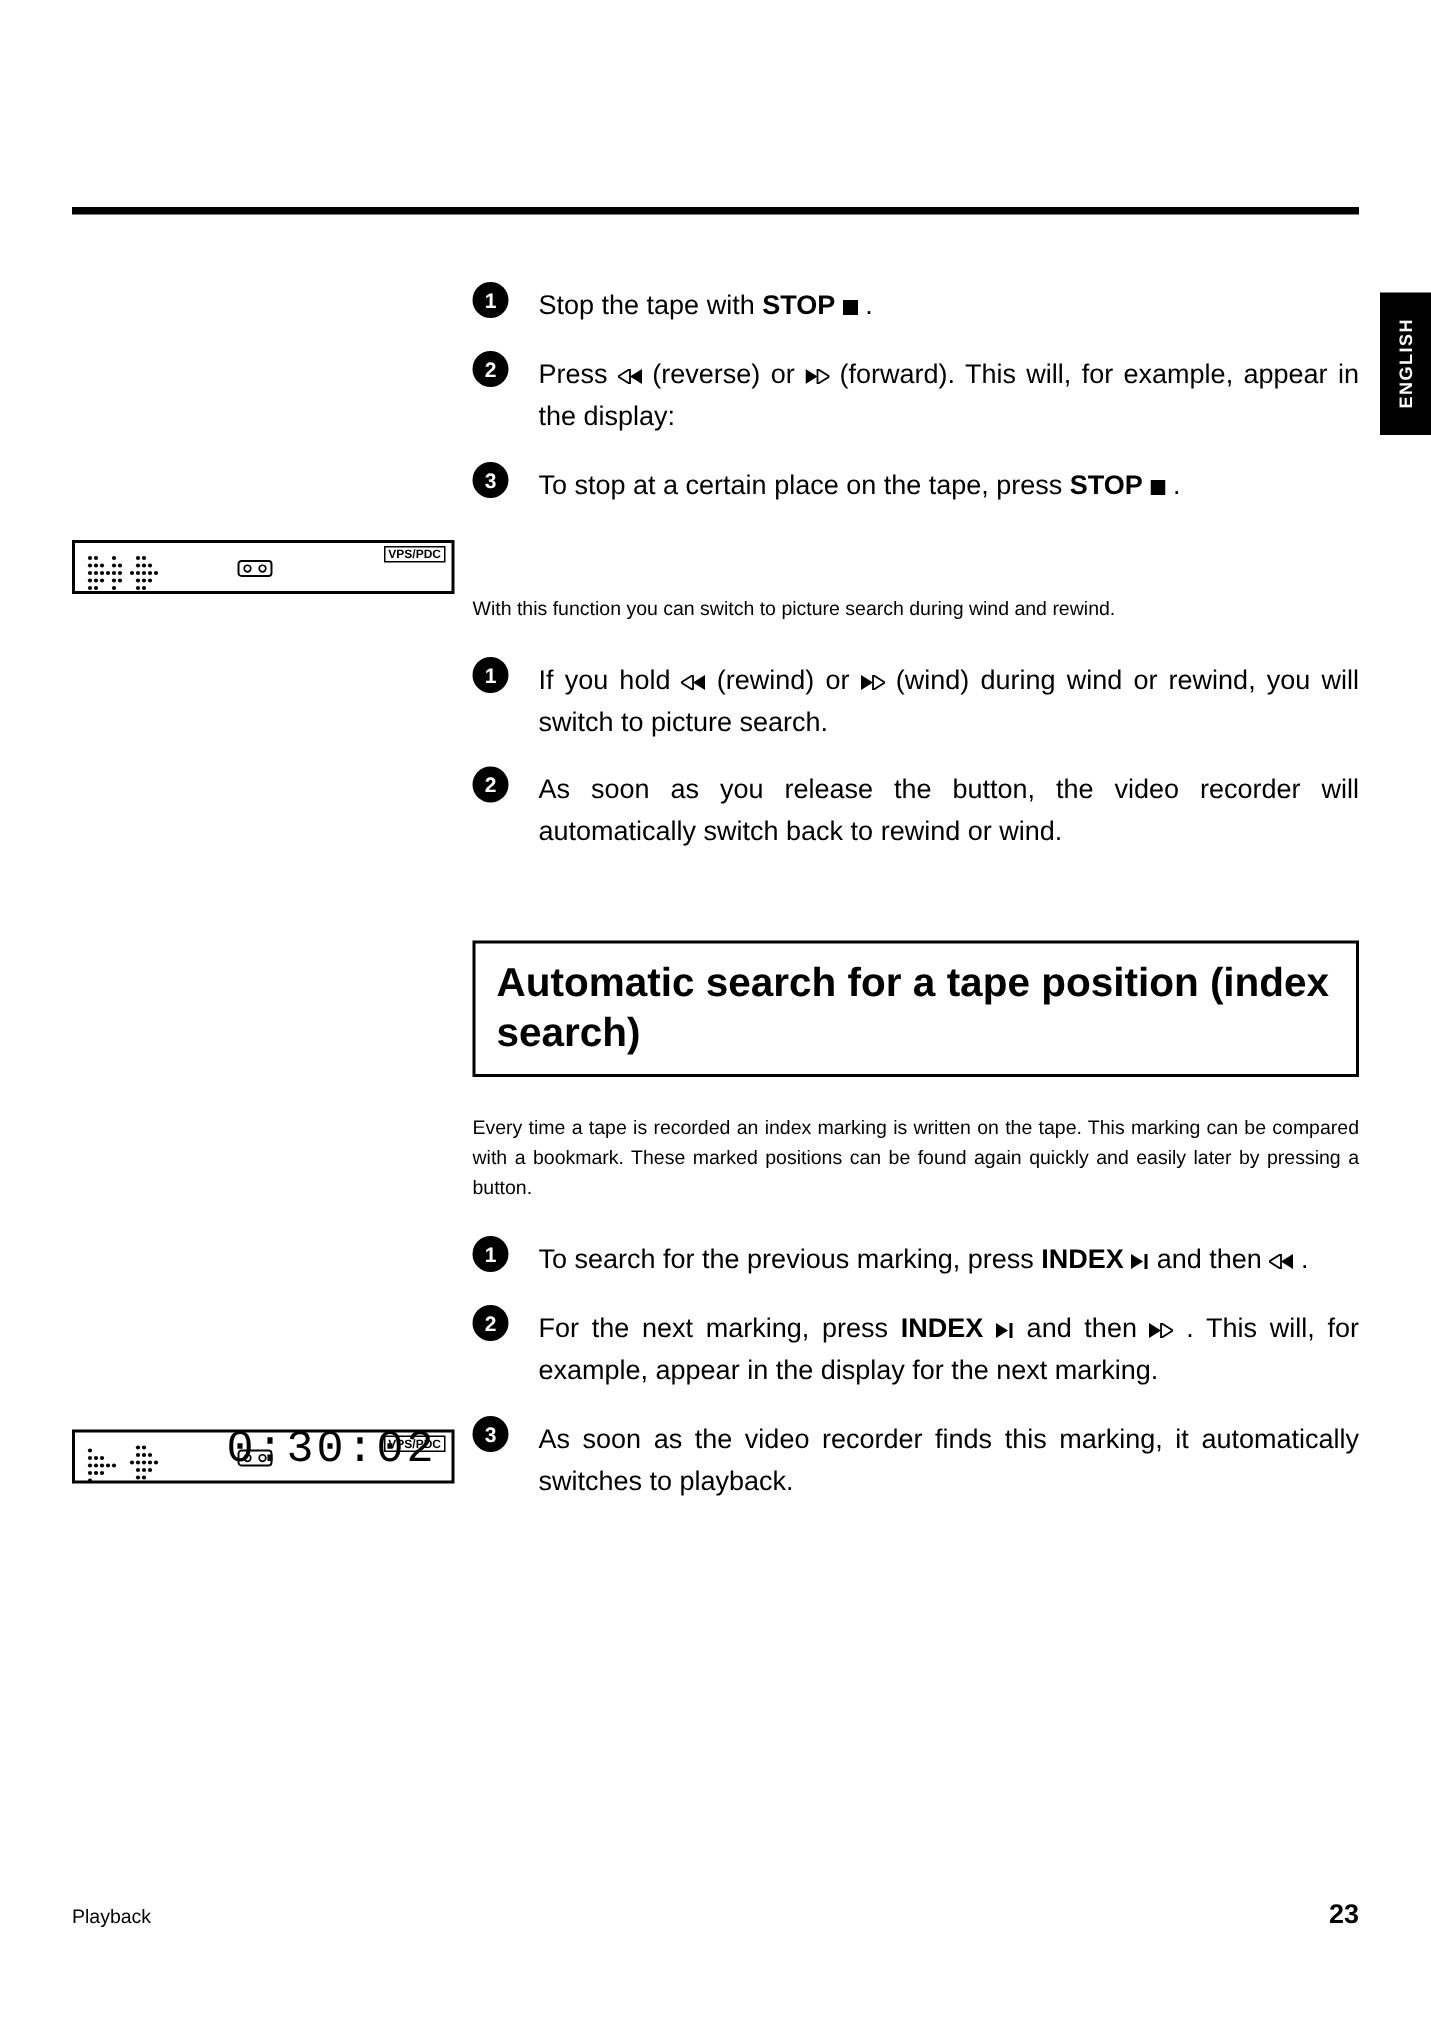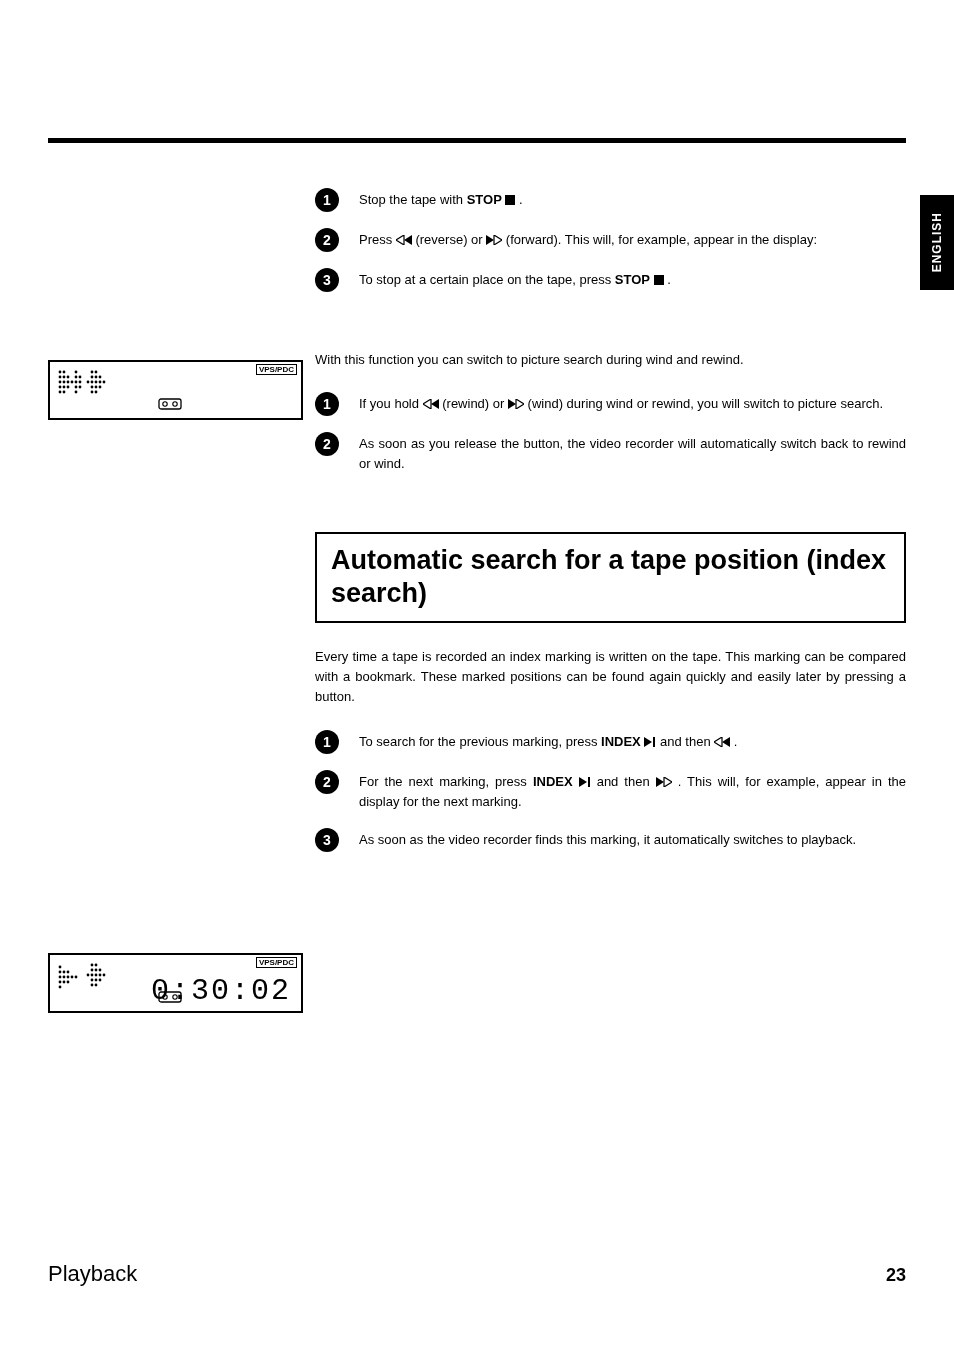--- a/index.html
+++ b/index.html
@@ -66,41 +66,41 @@
     background: #000;
     color: #fff;
     font-size: 14px;
     font-weight: bold;
     display: flex;
     align-items: center;
     justify-content: center;
     margin-top: -2px;
   }
   .step-text {
-    font-size: 13px;
+    font-size: 18px;
     line-height: 1.55;
     text-align: justify;
     flex: 1;
   }
   .intro-text {
     font-size: 13px;
     line-height: 1.55;
     text-align: justify;
     margin-bottom: 24px;
   }
   .btn-label { font-weight: bold; }
   .glyph {
     display: inline-block;
     vertical-align: -1px;
   }
   .glyph svg { display: block; }
   .display-box {
     position: absolute;
     width: 255px;
-    height: 60px;
+    height: 36px;
     border: 2px solid #000;
     left: 48px;
     background: #fff;
   }
   .display-box .dots {
     position: absolute;
     left: 6px; top: 6px;
   }
   .display-box .tape-icon {
     position: absolute;
@@ -128,21 +128,21 @@
   }
   .footer {
     position: absolute;
     bottom: 64px;
     left: 48px;
     right: 48px;
     display: flex;
     justify-content: space-between;
     align-items: baseline;
   }
-  .footer-left { font-size: 22px; }
+  .footer-left { font-size: 13px; }
   .footer-right { font-size: 18px; font-weight: bold; }
   .gap-md { height: 40px; }
 </style>
 </head>
 <body>
 
 <div class="top-rule"></div>
 
 <div class="side-tab">
   <span>ENGLISH</span>

